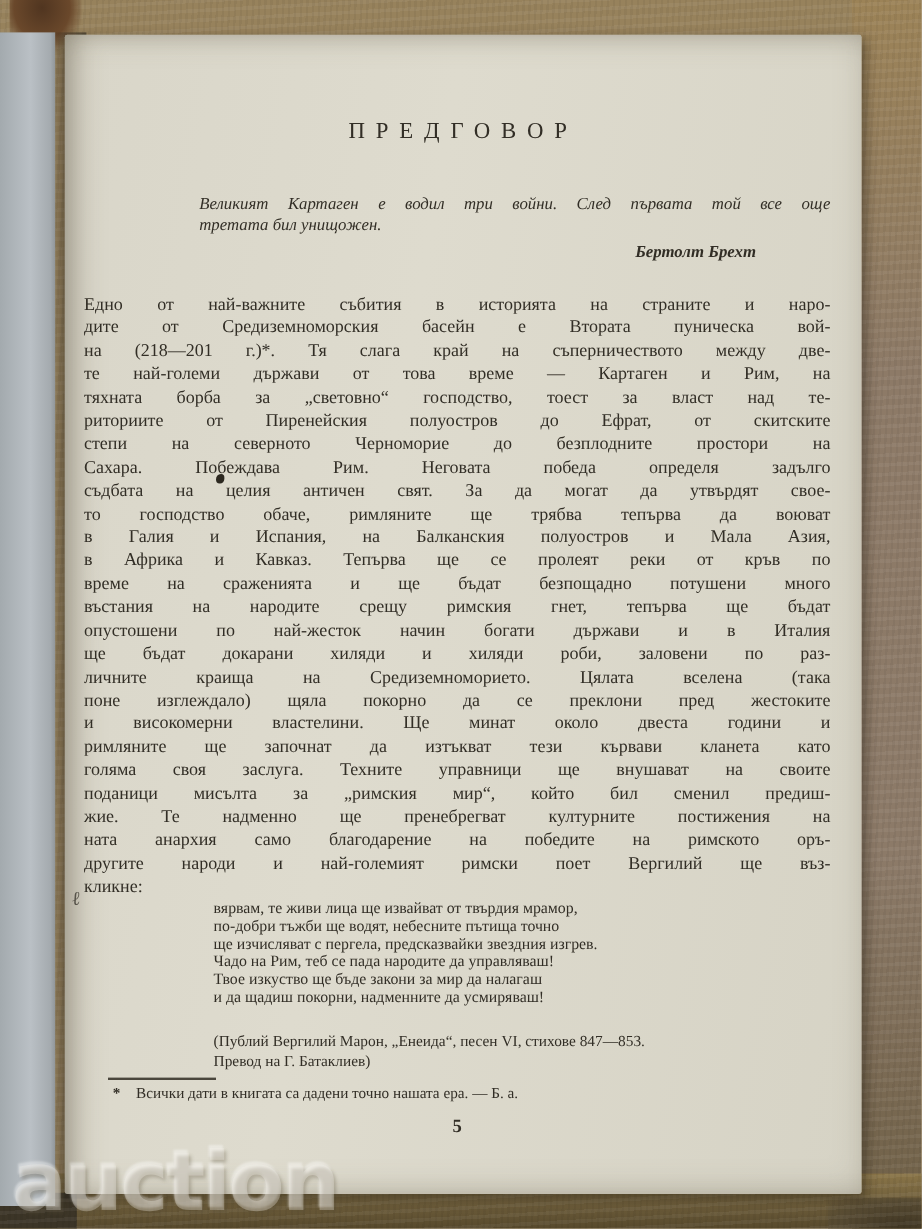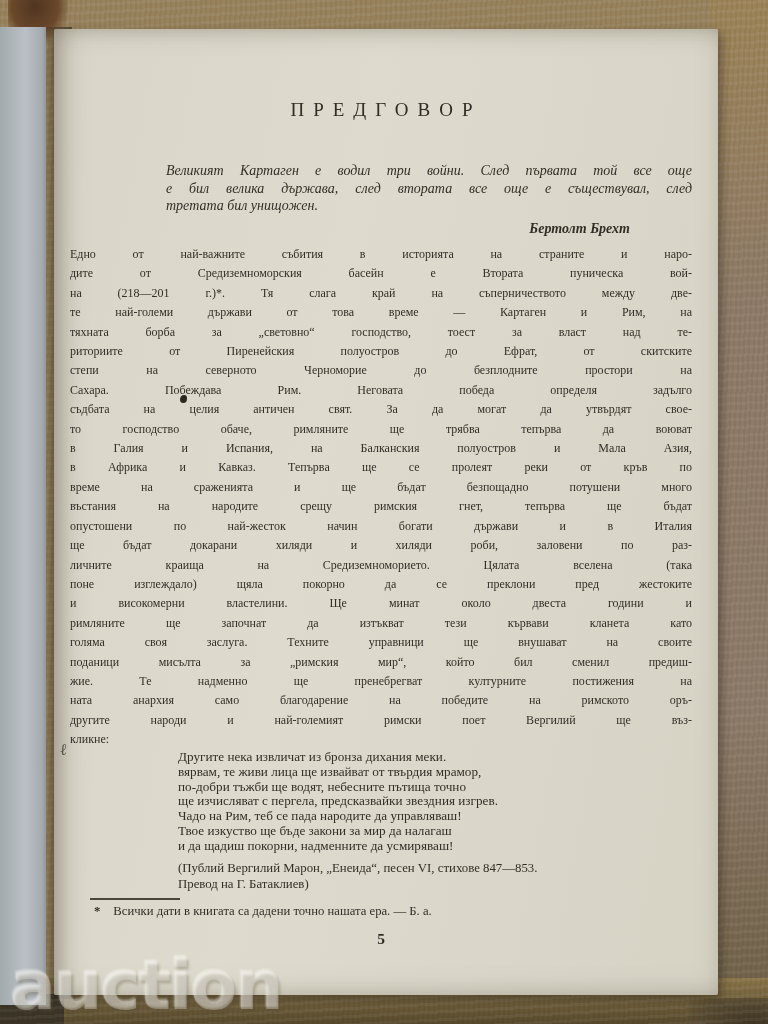--- a/index.html
+++ b/index.html
@@ -39,21 +39,21 @@
       inset -5px -10px 30px -14px rgba(110,100,80,0.40),
       inset 0 18px 26px -18px rgba(110,100,80,0.35),
       3px 4px 10px rgba(35,28,18,0.45);
     color:var(--ink,#322e26);}
   .title{position:absolute;top:70px;left:0;width:100%;text-align:center;
     font-size:19px;letter-spacing:9px;font-weight:400;}
   .epigraph{position:absolute;top:133px;left:112px;width:526px;
     font-style:italic;font-size:14px;line-height:17.6px;}
   .attribution{margin-top:5px;text-align:right;padding-right:62px;font-weight:bold;}
   .body-text{position:absolute;top:216px;left:16px;width:622px;
-    font-size:12px;line-height:19.4px;}
+    font-size:15px;line-height:19.4px;}
   .jl{text-align:justify;text-align-last:justify;}
   .pl{text-align:left;}
   .verse{position:absolute;top:721px;left:124px;font-size:13.2px;line-height:14.8px;}
   .citation{position:absolute;top:832px;left:124px;width:530px;font-size:12.8px;line-height:15.5px;}
   .fn-rule{position:absolute;top:869px;left:36px;width:90px;height:2px;background:#4a463c;}
   .footnote{position:absolute;top:875px;left:40px;width:560px;font-size:12.7px;display:flex;gap:13px;}
   .fn-marker{font-weight:bold;}
   .pagenum{position:absolute;top:901px;left:16px;width:622px;text-align:center;
     font-size:15.5px;font-weight:bold;}
   .ink-mark{position:absolute;left:6px;top:712px;font-size:16px;color:#57534a;
@@ -84,21 +84,20 @@
   <div class="grain"></div>
   <div class="spine-top-blob"></div>
   <div class="left-strip"></div>
   <div class="spine-shadow"></div>
 
   <div class="page">
     <div class="title">ПРЕДГОВОР</div>
 
     <div class="epigraph">
       <div class="jl">Великият Картаген е водил три войни. След първата той все още</div>
-      <div class="jl">е бил велика държава, след втората все още е съществувал, след</div>
       <div class="pl">третата бил унищожен.</div>
       <div class="attribution">Бертолт Брехт</div>
     </div>
 
     <div class="body-text">
       <div class="jl">Едно от най-важните събития в историята на страните и наро-</div>
       <div class="jl">дите от Средиземноморския басейн е Втората пуническа вой-</div>
       <div class="jl">на (218—201 г.)*. Тя слага край на съперничеството между две-</div>
       <div class="jl">те най-големи държави от това време — Картаген и Рим, на</div>
       <div class="jl">тяхната борба за „световно“ господство, тоест за власт над те-</div>
@@ -122,21 +121,20 @@
       <div class="jl">жие. Те надменно ще пренебрегват културните постижения на</div>
       <div class="jl">ната анархия само благодарение на победите на римското оръ-</div>
       <div class="jl">другите народи и най-големият римски поет Вергилий ще въз-</div>
       <div class="pl">кликне:</div>
     </div>
 
     <div class="ink-mark">ℓ</div>
     <div class="ink-blot"></div>
 
     <div class="verse">
-      <div>Другите нека извличат из бронза дихания меки.</div>
       <div>вярвам, те живи лица ще извайват от твърдия мрамор,</div>
       <div>по-добри тъжби ще водят, небесните пътища точно</div>
       <div>ще изчисляват с пергела, предсказвайки звездния изгрев.</div>
       <div>Чадо на Рим, теб се пада народите да управляваш!</div>
       <div>Твое изкуство ще бъде закони за мир да налагаш</div>
       <div>и да щадиш покорни, надменните да усмиряваш!</div>
     </div>
 
     <div class="citation">
       <div>(Публий Вергилий Марон, „Енеида“, песен VI, стихове 847—853.</div>

